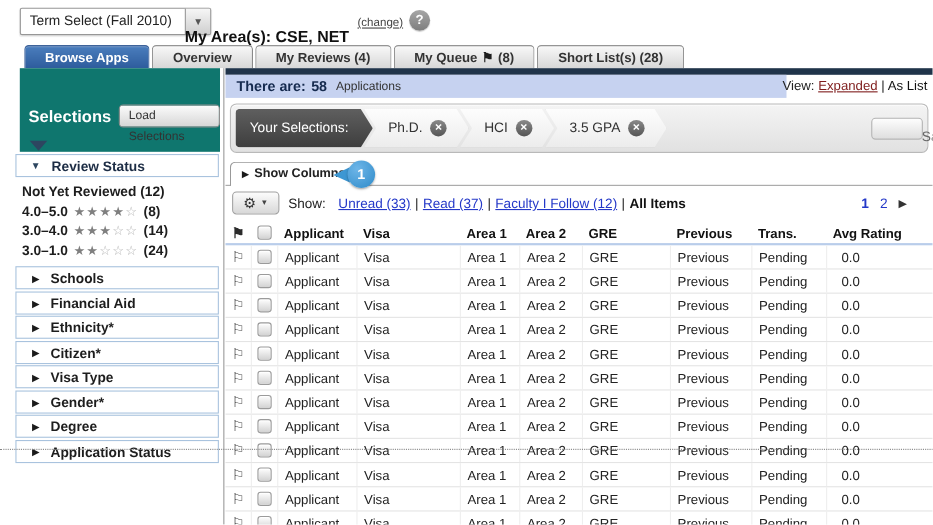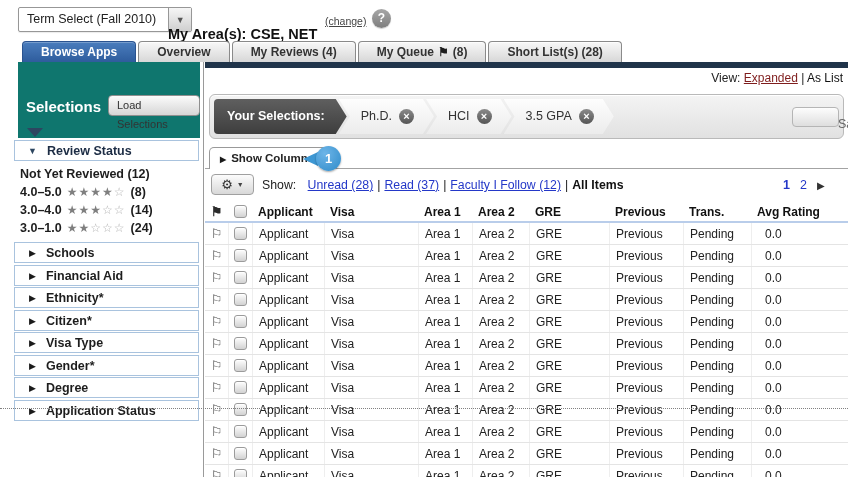--- a/index.html
+++ b/index.html
@@ -58,21 +58,21 @@
   .count-label { font-size:13px; font-weight:bold; color:#152a4e; }
   .count-num { font-size:13px; font-weight:bold; color:#152a4e; margin-left:5px; }
   .count-suffix { font-size:11px; color:#333; margin-left:8px; }
   .view-links { position:absolute; right:5px; top:71px; font-size:12px; color:#222; }
   .view-links .vlink { color:#7f1d1d; text-decoration:underline; cursor:pointer; }
   .view-links .vbold { font-weight:normal; color:#111; }
   
   .sel-bar { position:absolute; left:209px; top:94px; width:635px; height:45px;
     background:linear-gradient(#f4f4f4,#e1e1e1); border:1px solid #b9b9b9; border-radius:6px;
     box-shadow:inset 0 1px 0 #fff; display:flex; align-items:center; padding:0 4px; }
-  .sel-label { height:35px; line-height:35px; padding:0 22px 0 13px; color:#fff; font-size:12.5px; font-weight:bold;
+  .sel-label { height:35px; line-height:35px; padding:0 22px 0 13px; color:#fff; font-size:12.5px; font-weight:normal;
     background:linear-gradient(#5f5f5f,#3e3e3e);
     clip-path:polygon(0 0, calc(100% - 11px) 0, 100% 50%, calc(100% - 11px) 100%, 0 100%);
     border-radius:4px 0 0 4px; }
   .chip { height:35px; line-height:35px; padding:0 20px 0 22px; margin-left:-8px; font-size:12.5px; color:#333;
     background:linear-gradient(#fdfdfd,#ececec);
     clip-path:polygon(0 0, calc(100% - 11px) 0, 100% 50%, calc(100% - 11px) 100%, 0 100%, 11px 50%);
     filter:drop-shadow(0 0 1px #9f9f9f); display:flex; align-items:center; gap:7px; cursor:default; }
   .xicon { width:15px; height:15px; border-radius:50%; background:linear-gradient(#8a8a8a,#555);
     color:#fff; font-size:11px; font-weight:bold; line-height:15px; text-align:center; cursor:pointer; }
   .spacer { flex:1; }
@@ -222,20 +222,25 @@
       </div>
       <div class="acc" style="top: 400px;">
         <span class="tri">▶</span>
         <span class="lbl">Application Status</span>
       </div>
     </div>
 
   <div class="vdivider"></div>
 
   <div class="navy-strip"></div>
+  <div class="count-bar">
+    <span class="count-label">There are:</span>
+    <span class="count-num">58</span>
+    <span class="count-suffix">Applications</span>
+  </div>
   <div class="view-links">
     <span>View:</span>
     <span class="vlink">Expanded</span>
     <span>|</span>
     <span class="vbold">As List</span>
   </div>
 
   <div class="sel-bar">
     <span class="sel-label">Your Selections:</span>
     <span id="chips" style="display:flex;align-items:flex-start;">
@@ -262,21 +267,21 @@
   <div class="badge-tail"></div>
   <div class="badge">1</div>
   <div class="hline"></div>
 
   <div class="gear-btn">
     <span class="gear">⚙</span>
     <span class="tri">▼</span>
   </div>
   <div class="filters">
     <span>Show:</span>
-    <span id="filterlinks"><span class="fsep"> </span><span class="flink">Unread (28)</span><span class="fsep">|</span><span class="flink">Read (37)</span><span class="fsep">|</span><span class="flink">Faculty I Follow (12)</span><span class="fsep">|</span><span class="fbold">All Items</span></span>
+    <span id="filterlinks"><span class="fsep"> </span><span class="flink">Unread (33)</span><span class="fsep">|</span><span class="flink">Read (37)</span><span class="fsep">|</span><span class="flink">Faculty I Follow (12)</span><span class="fsep">|</span><span class="fbold">All Items</span></span>
   </div>
   <div class="pager" id="pager">
       <span class="pg cur">1</span>
       <span class="pg">2</span>
       <span class="pg-next">▶</span>
     </div>
 
   <div class="table">
     <div class="trow thead" id="thead">
         <span class="cell cflag"><span class="flag-head">⚑</span></span>

